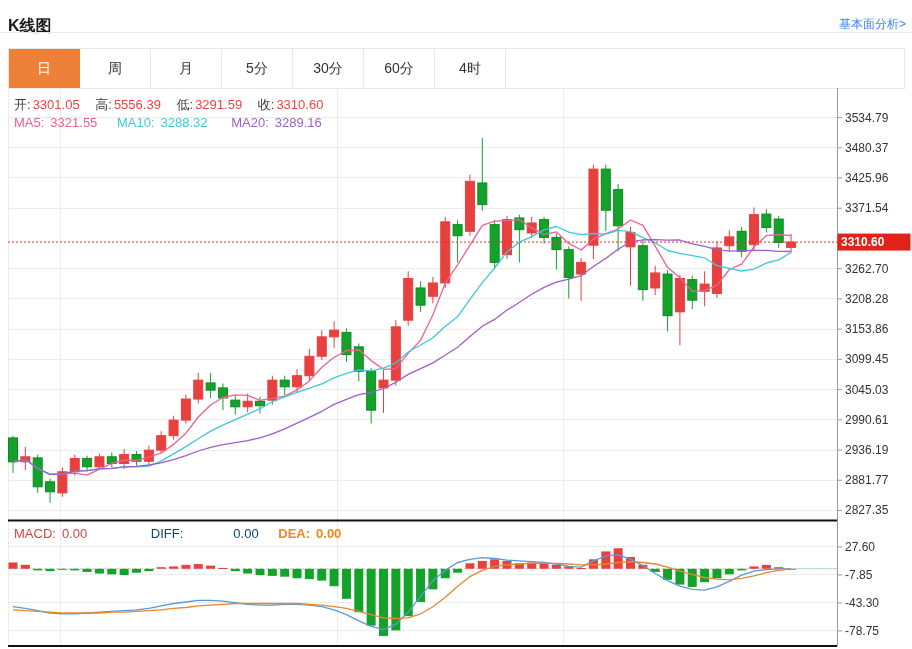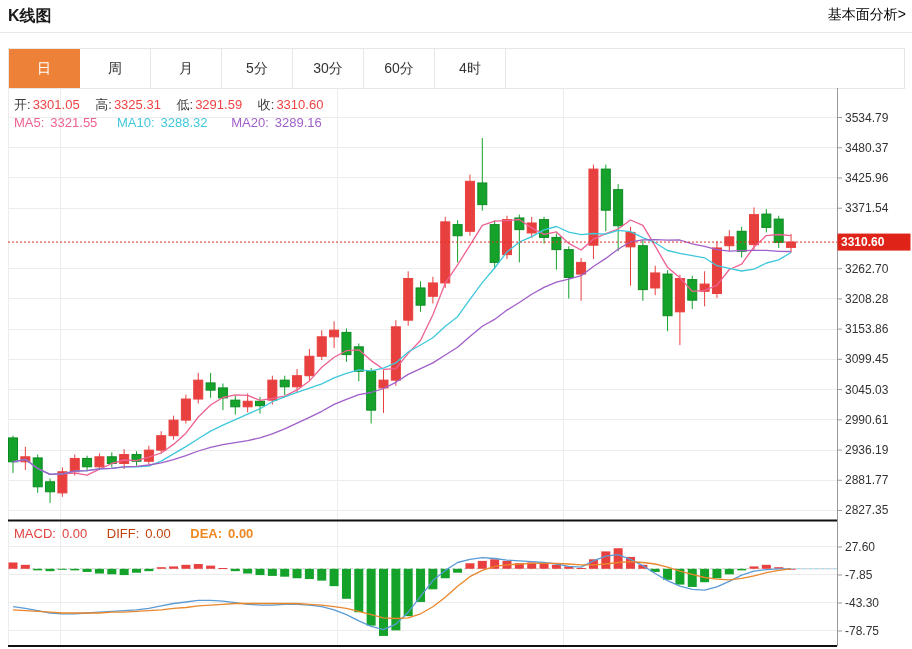--- a/index.html
+++ b/index.html
@@ -1,38 +1,38 @@
 <!DOCTYPE html>
 <html><head>
 <meta charset="utf-8">
 <style>
   html,body{margin:0;padding:0;background:#fff;}
   .page{position:relative;width:912px;height:649px;background:#fff;overflow:hidden;
         font-family:"Liberation Sans","DejaVu Sans",sans-serif;}
-  .titlebar{position:absolute;top:6px;left:8px;right:6px;display:flex;
+  .titlebar{position:absolute;top:16px;left:8px;right:6px;display:flex;
             justify-content:space-between;align-items:flex-start;}
   .title{font-size:16px;font-weight:bold;color:#1a1a1a;}
-  .fund-link{font-size:14px;color:#000000;text-decoration:none;cursor:pointer;}
+  .fund-link{font-size:12px;color:#3b82f6;text-decoration:none;cursor:pointer;}
   .divider{position:absolute;top:32px;left:0;width:100%;border-top:1px solid #e8e8e8;height:0;}
   .tabbar{position:absolute;left:8px;top:48px;right:7px;height:41px;
           border:1px solid #e7e7e7;display:flex;background:#fff;box-sizing:border-box;}
   .tab{width:70px;display:flex;align-items:center;justify-content:center;
        border-right:1px solid #e7e7e7;font-size:14px;color:#333;cursor:pointer;background:#fff;}
   .tab.active{background:#ee8138;color:#fff;border-right-color:#ee8138;}
   .chart-wrap{position:absolute;left:0;top:0;width:753px;height:649px;}
   svg text{font-family:"Liberation Sans","DejaVu Sans",sans-serif;}
   .ohlc-row{position:absolute;left:14px;top:96px;font-size:13px;white-space:nowrap;}
   .ohlc-row .lbl{color:#3c3c3c;margin-right:2px;}
   .ohlc-row .val{color:#ef4343;margin-right:12px;}
   .ma-row{position:absolute;left:14px;top:115px;font-size:13px;white-space:nowrap;}
   .ma-row span{margin-right:6px;}
   .ma5{color:#ee6192;} .ma10{color:#3fc8dc;} .ma20{color:#a05fc8;}
   .macd-row{position:absolute;left:14px;top:526px;font-size:13px;white-space:nowrap;}
   .macd-row span{margin-right:6px;}
-  .c-macd{color:#e0413d;} .c-diff{color:#c2410c;} .c-dea{color:#ef8820;font-weight:bold;}
+  .c-macd{color:#e0413d;} .c-diff{color:#0c4a6e;margin-left:44px;} .c-dea{color:#ef8820;font-weight:bold;}
 </style>
 </head>
 <body>
 
 <div class="page">
 
   <div class="titlebar">
     <span class="title">K线图</span>
     <a class="fund-link">基本面分析&gt;</a>
   </div>
@@ -321,21 +321,21 @@
           <rect x="837.5" y="233.57139175257737" width="73" height="17" fill="#e02318"></rect>
           <text x="841" y="246.07139175257737" fill="#ffffff" font-size="12" font-weight="bold">3310.60</text>
         </g>
         <line x1="8" y1="520.5" x2="837" y2="520.5" stroke="#111111" stroke-width="2"></line>
         <line x1="8" y1="646" x2="837" y2="646" stroke="#111111" stroke-width="2"></line>
       </svg>
   </div>
 
   <div class="ohlc-row">
     <span class="lbl">开:</span><span class="val">3301.05</span>
-    <span class="lbl">高:</span><span class="val">3325.31</span>
+    <span class="lbl">高:</span><span class="val">5556.39</span>
     <span class="lbl">低:</span><span class="val">3291.59</span>
     <span class="lbl">收:</span><span class="val">3310.60</span>
   </div>
 
   <div class="ma-row">
     <span class="ma5">MA5:</span><span class="ma5" style="margin-right:16px;">3321.55</span>
     <span class="ma10">MA10:</span><span class="ma10" style="margin-right:20px;">3288.32</span>
     <span class="ma20">MA20:</span><span class="ma20">3289.16</span>
   </div>
 

